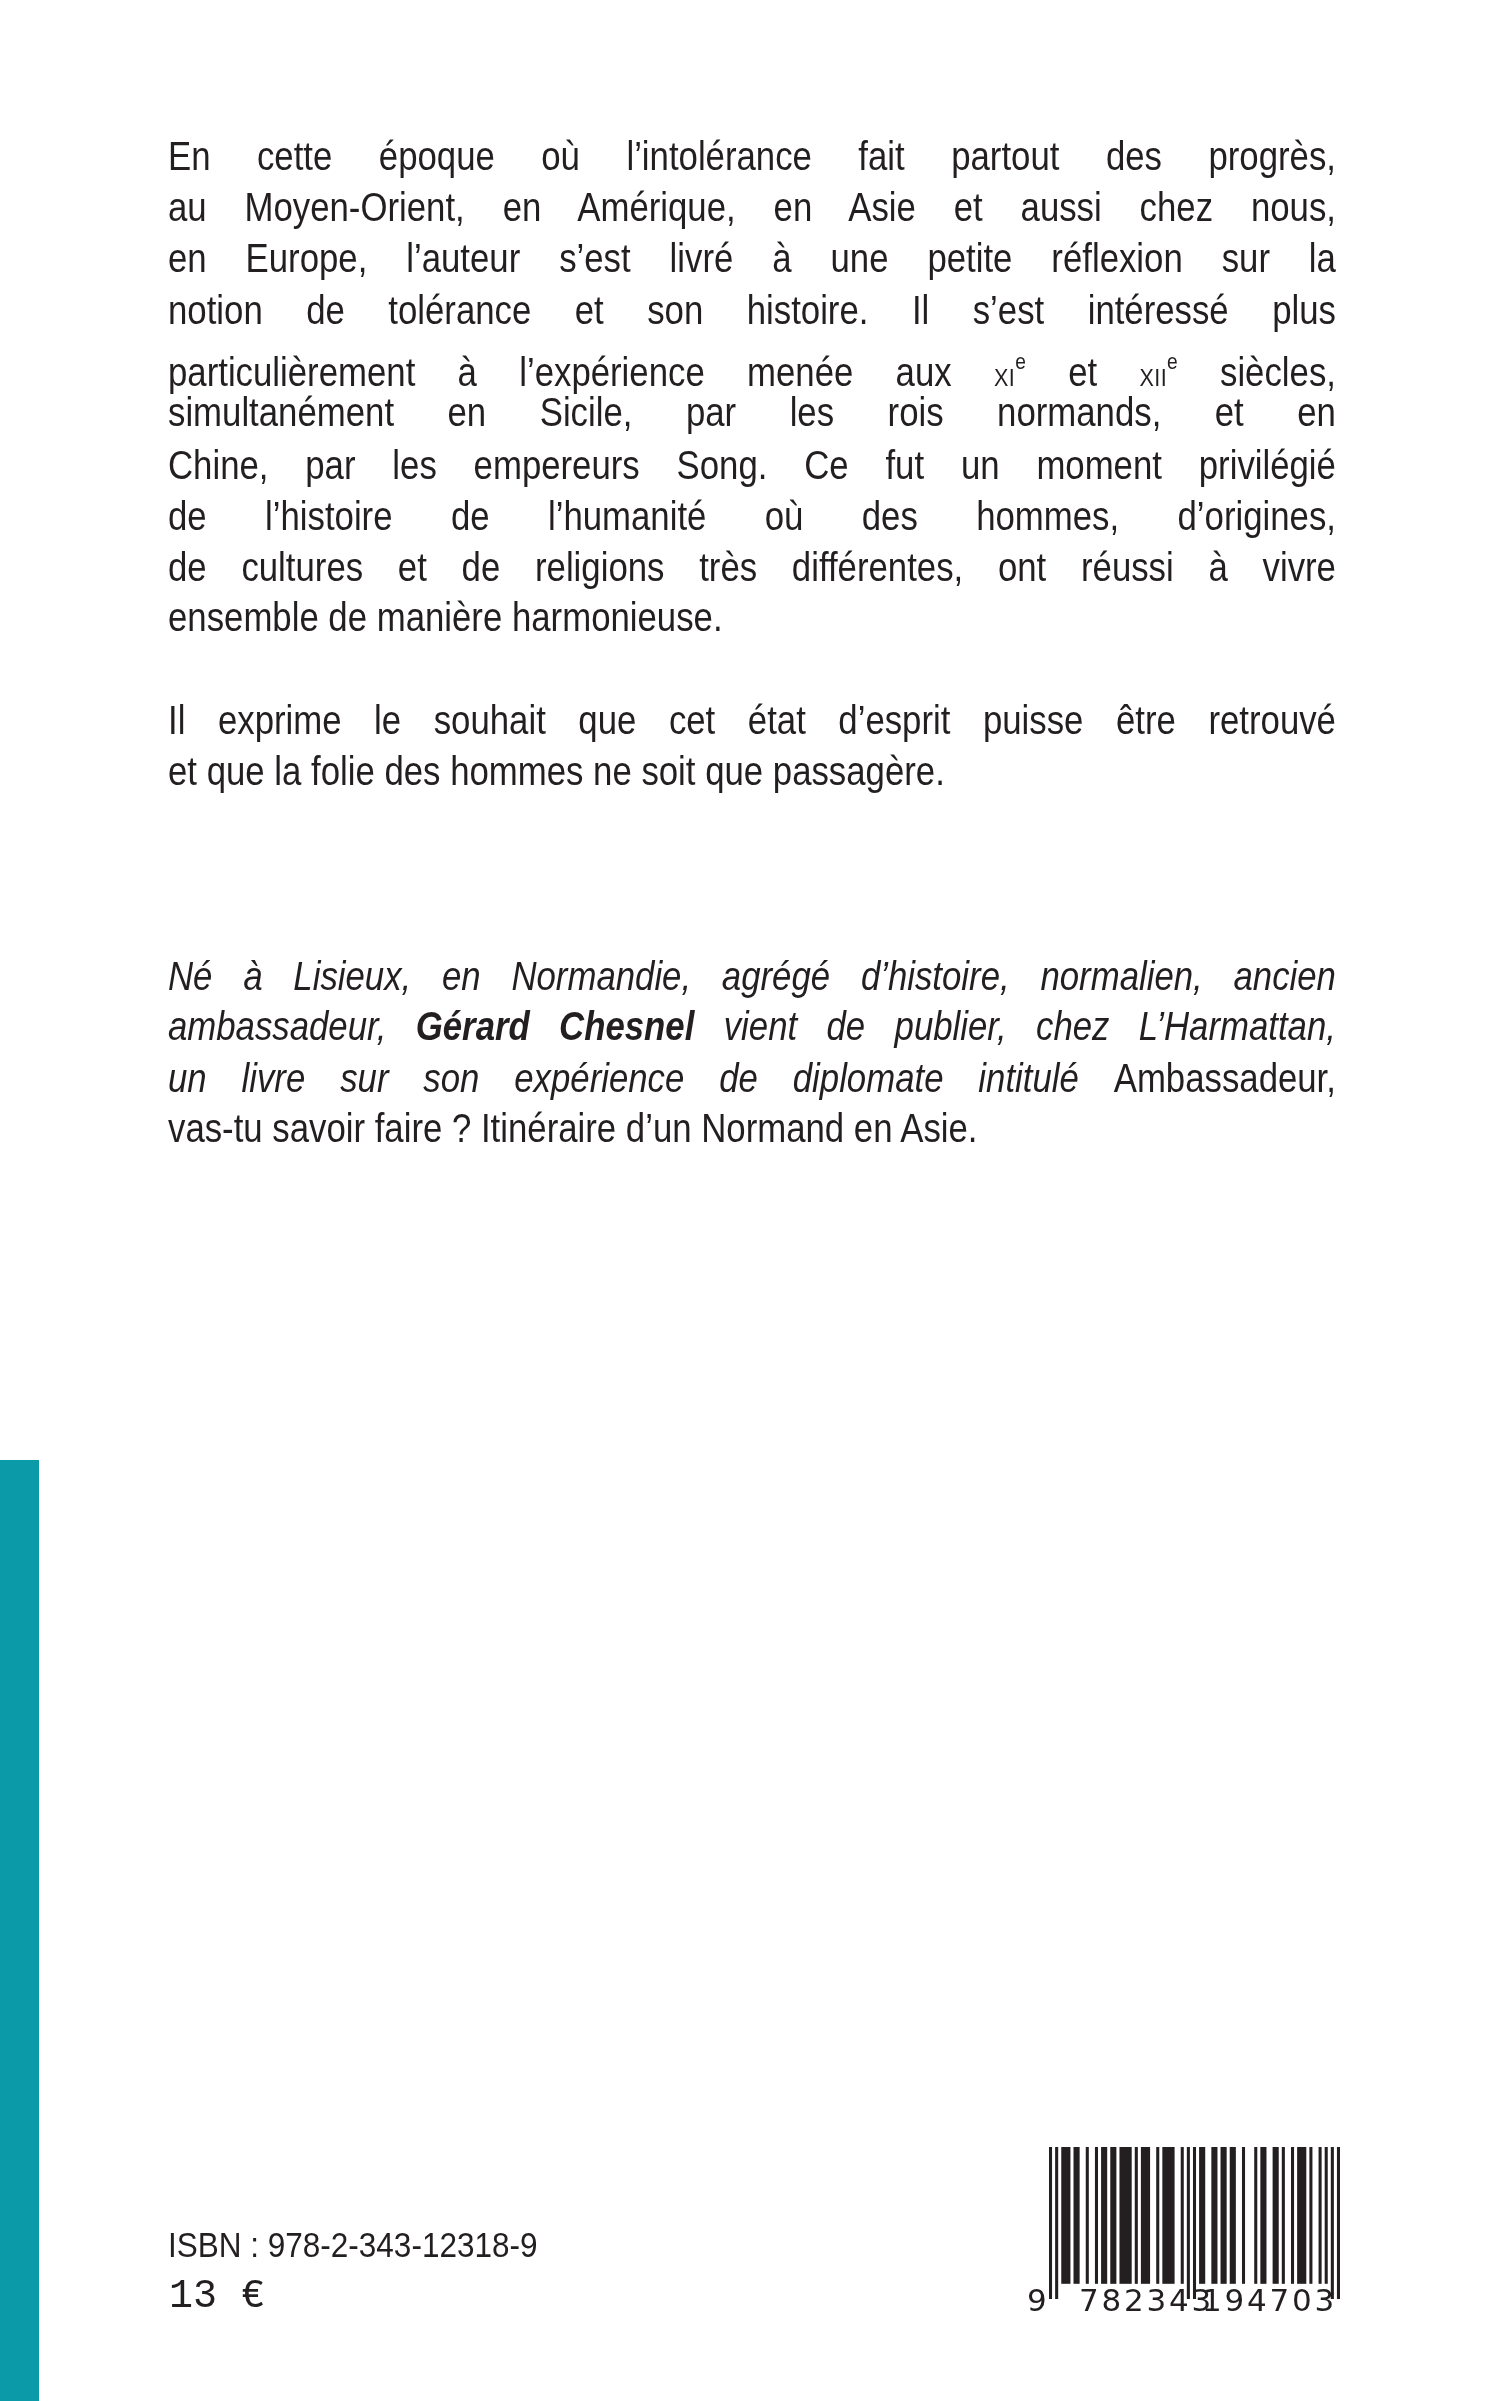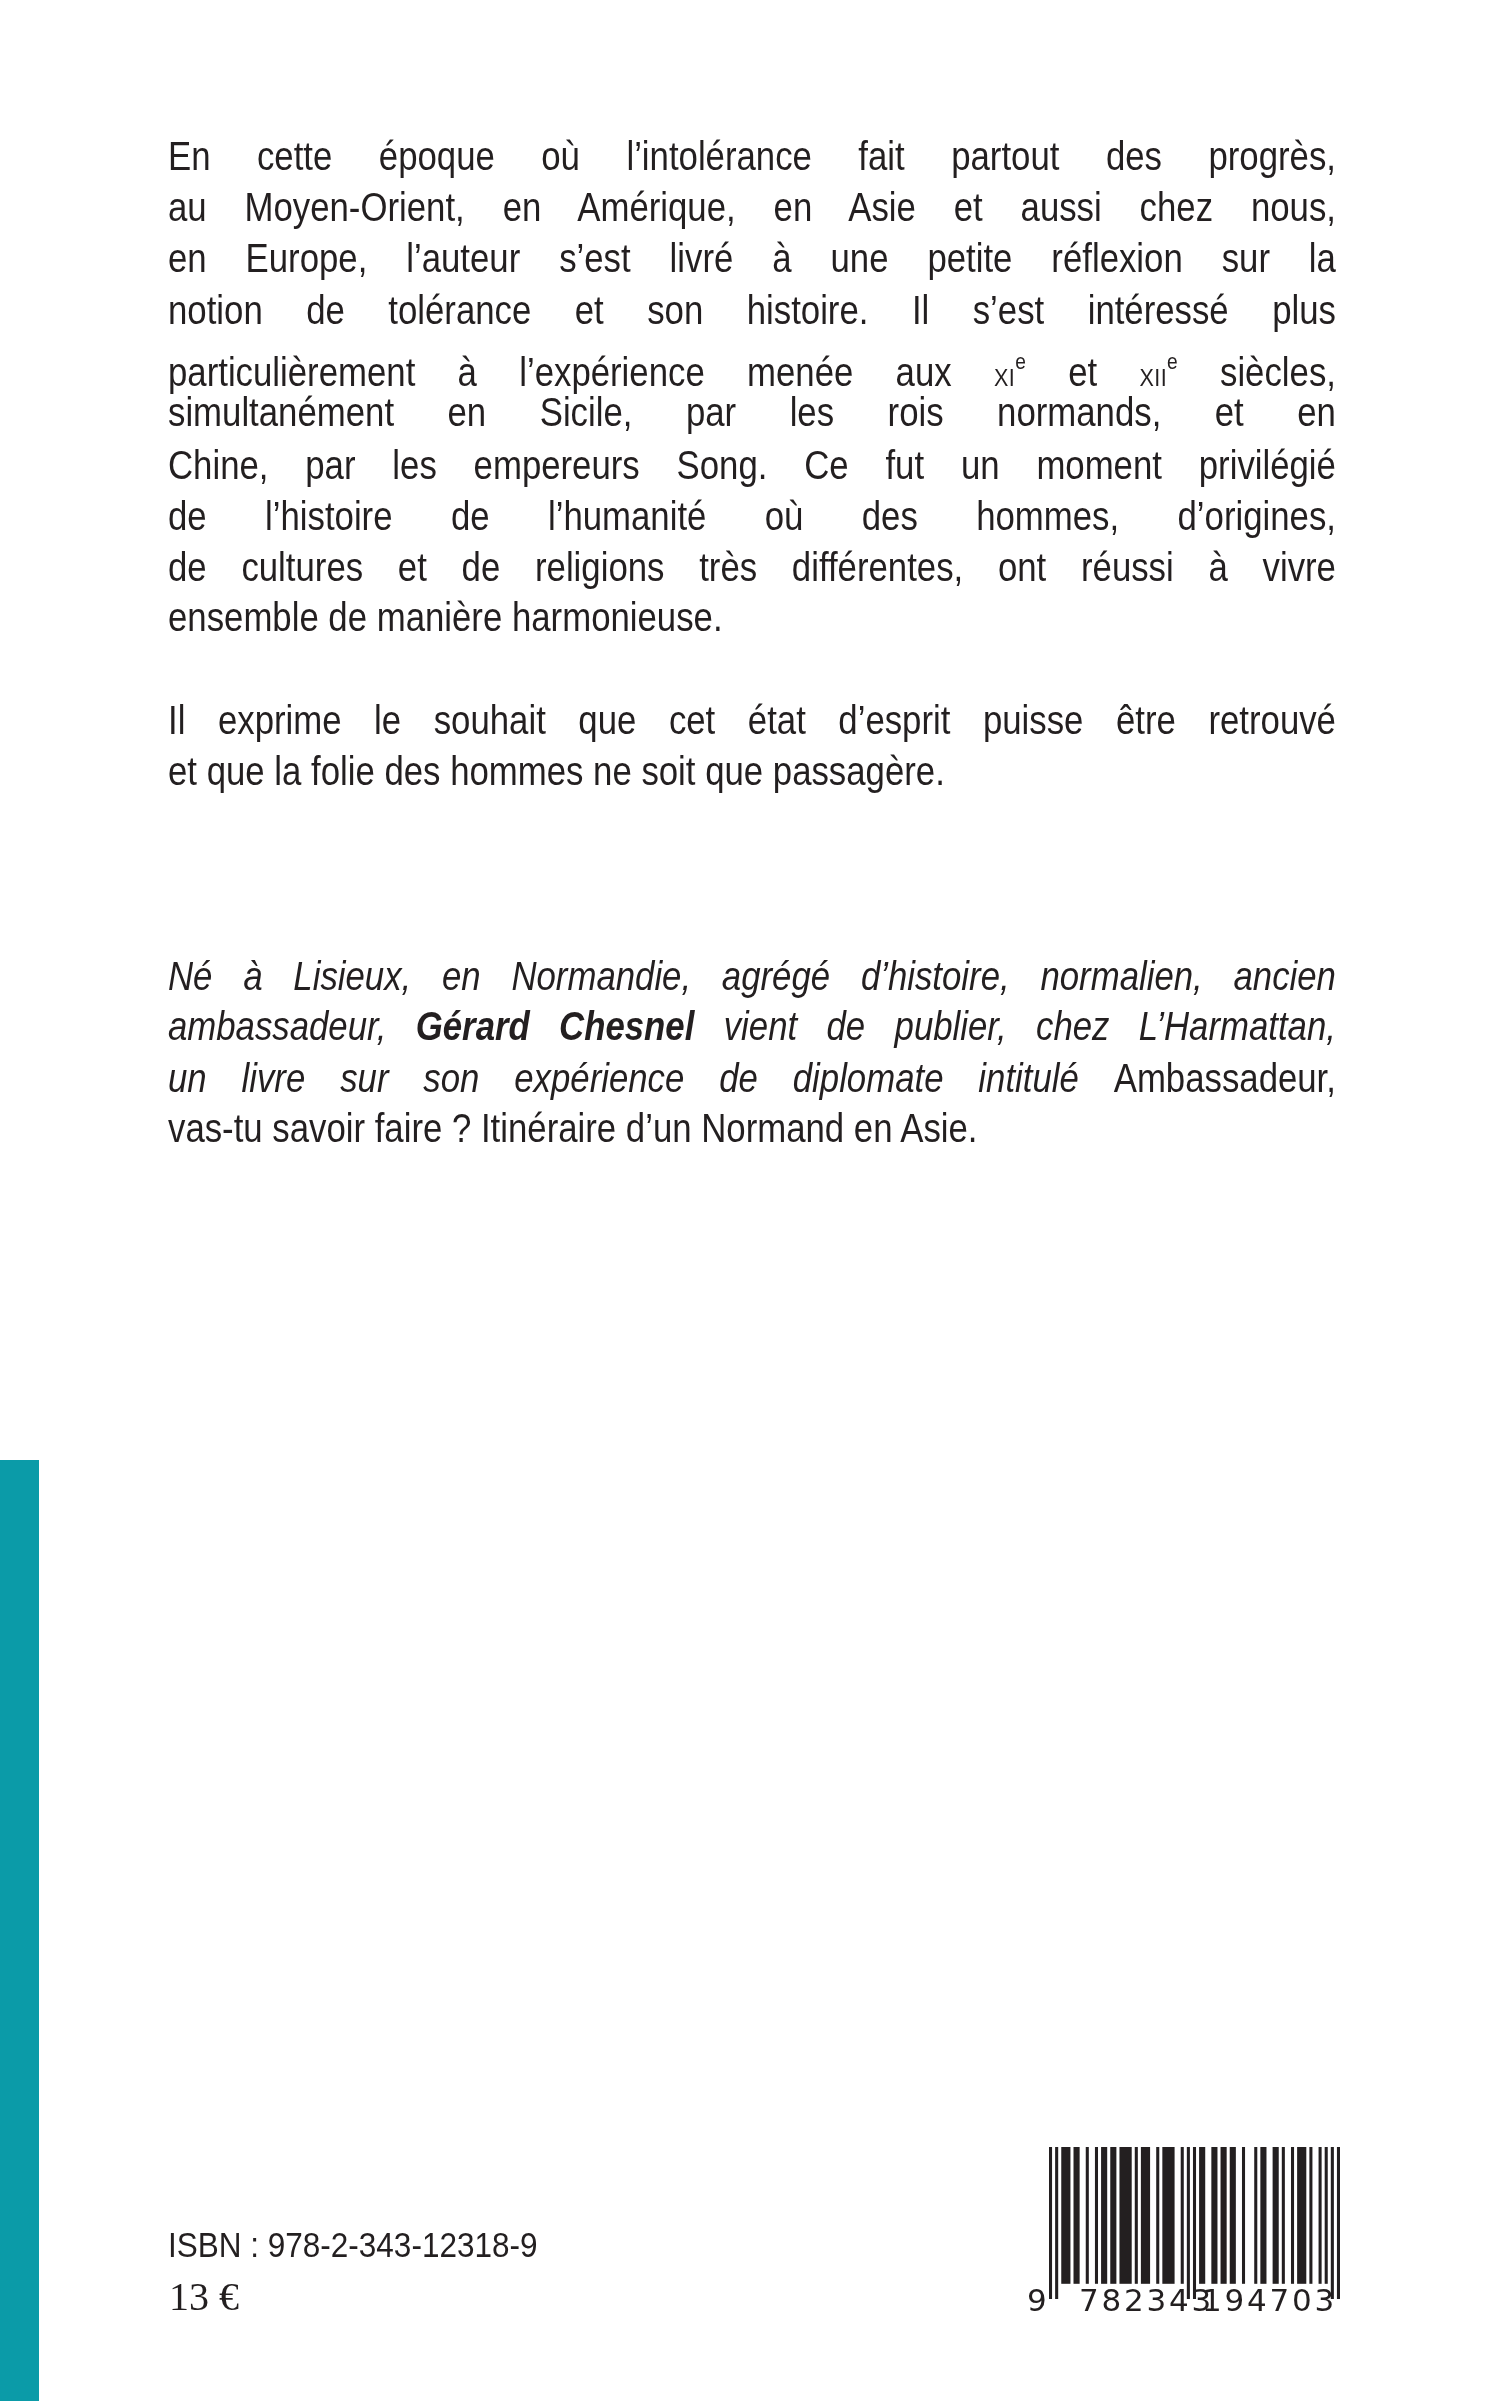--- a/index.html
+++ b/index.html
@@ -71,21 +71,21 @@
     font-size: 35px;
     line-height: 42px;
     white-space: nowrap;
     transform: scaleX(0.9);
     transform-origin: 0 0;
   }
   .price {
     position: absolute;
     left: 169px;
     top: 2274px;
-    font-family: Liberation Serif, serif;
+    font-family: Liberation Mono, monospace;
     font-size: 40px;
     line-height: 45px;
     white-space: nowrap;
   }
   .barcode {
     position: absolute;
     left: 1049px;
     top: 2147px;
     width: 291px;
     height: 152px;

